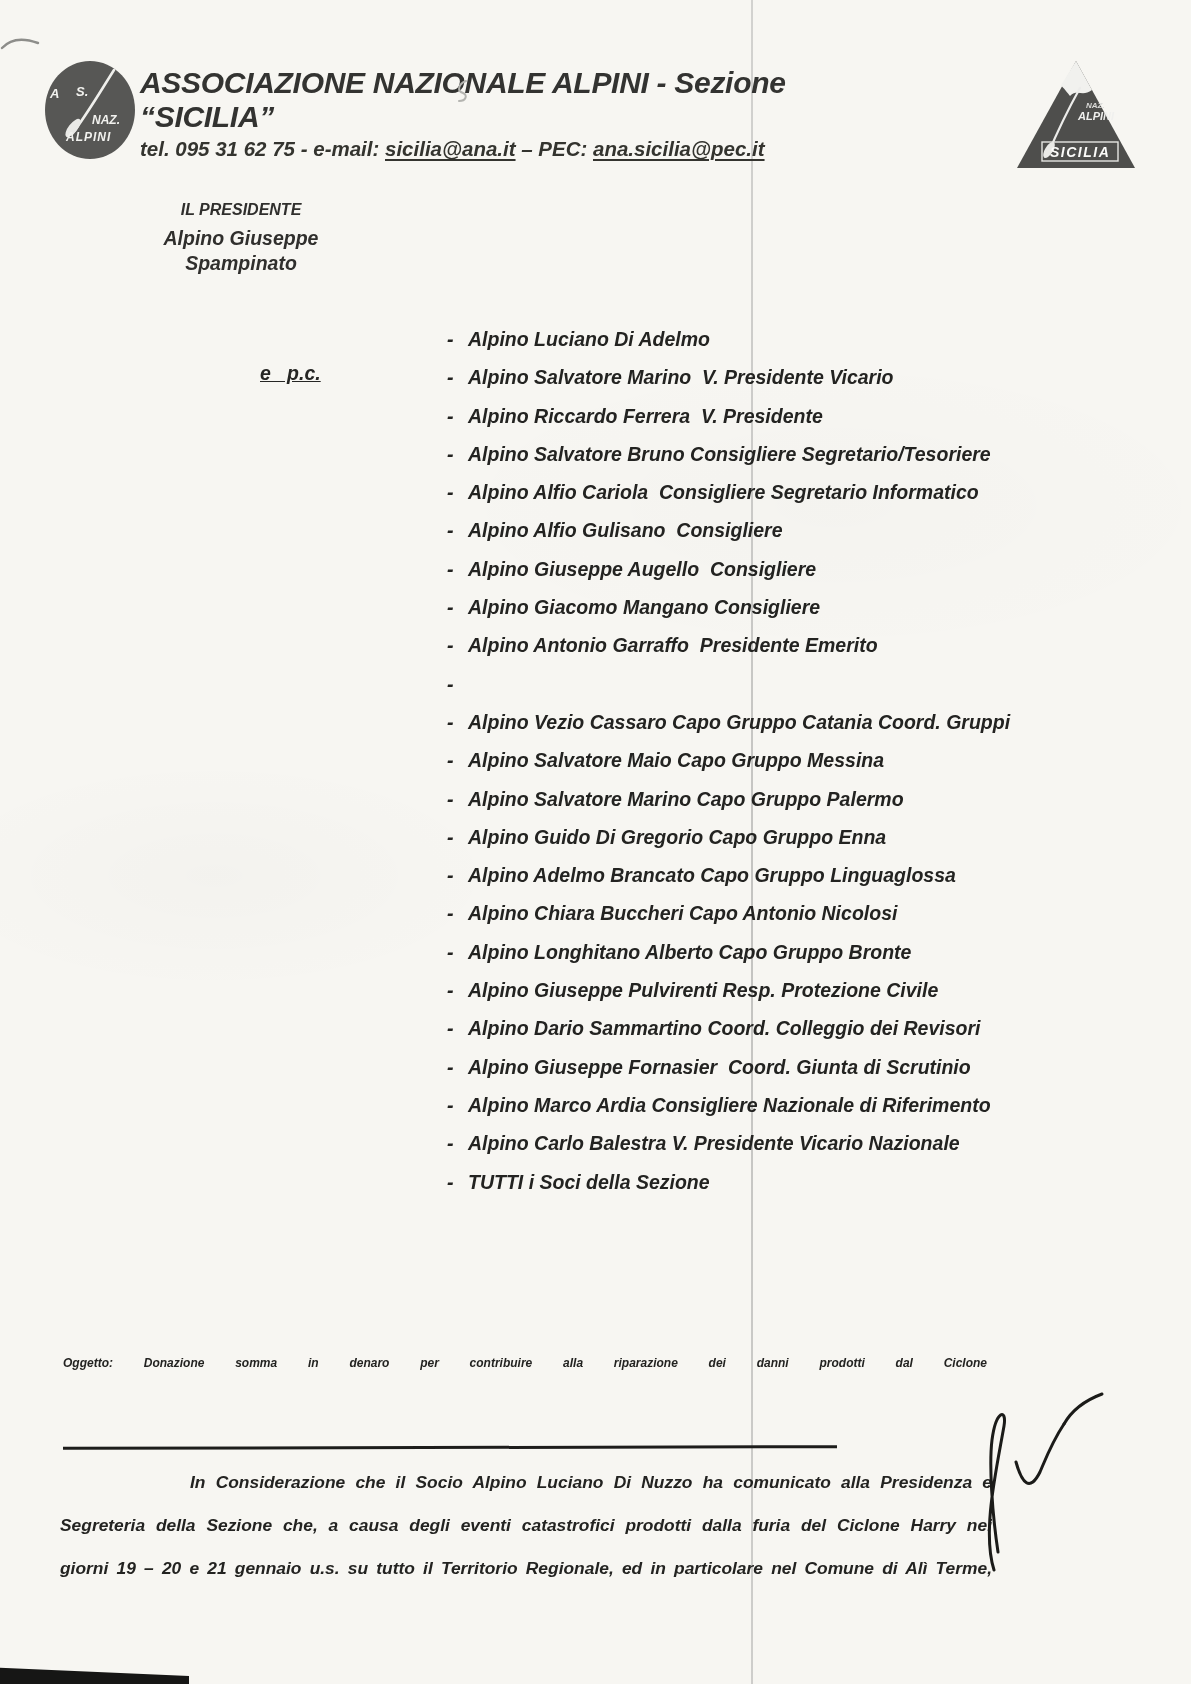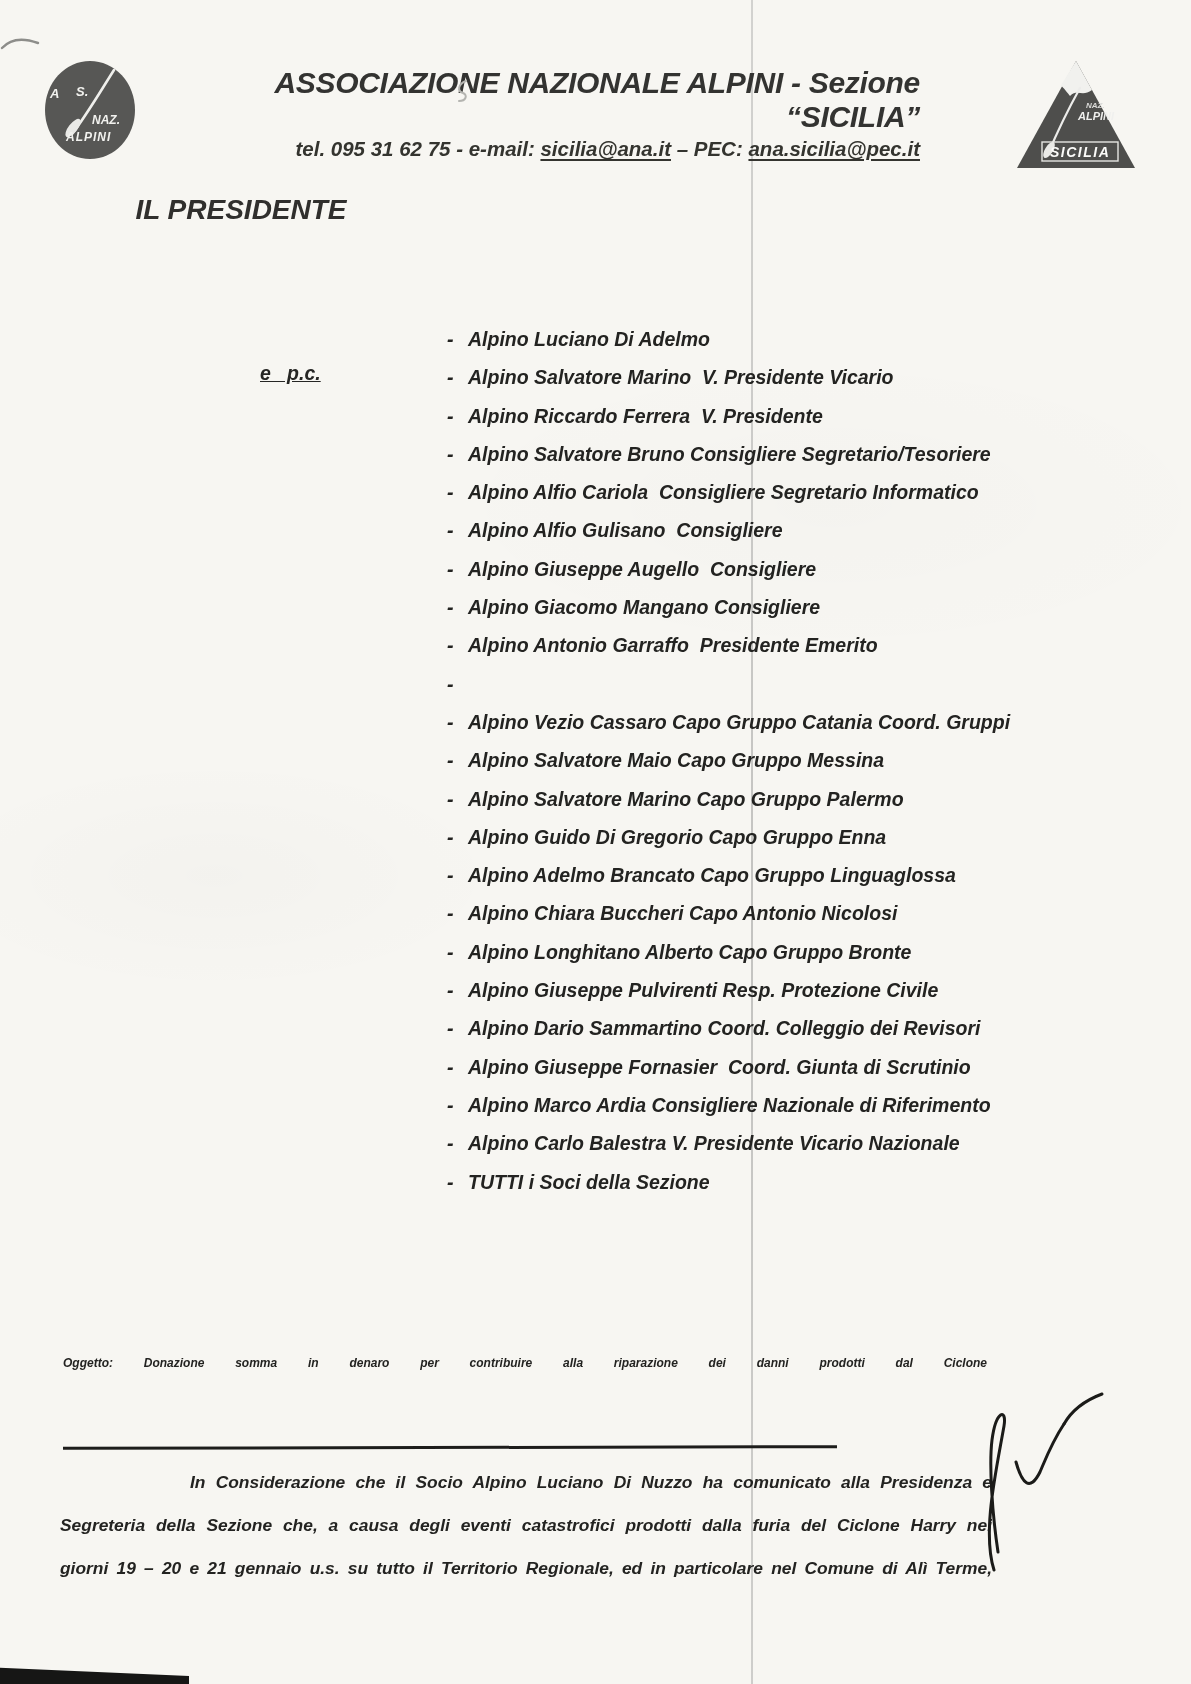--- a/index.html
+++ b/index.html
@@ -16,30 +16,30 @@
     color:#2a2a28;
     overflow:hidden;
   }
   
   .fold-line{position:absolute;left:751px;top:0;width:2px;height:1684px;
     background:linear-gradient(180deg,#c6c6c4,#b2b2b0 55%,#c0c0be);opacity:.75;}
   .corner-bar{position:absolute;left:0;bottom:0;width:189px;height:18px;background:#161615;
     clip-path:polygon(0 10%,100% 55%,100% 100%,0 100%);}
   .pen-mark{position:absolute;}
   
-  .letterhead-text{position:absolute;left:140px;top:66px;width:780px;text-align:right;}
+  .letterhead-text{position:absolute;left:140px;top:66px;width:780px;text-align:left;}
   .org-name{font-size:30px;line-height:34px;letter-spacing:-0.3px;color:#333331;}
   .org-address{font-size:21px;line-height:27px;margin-top:5px;white-space:pre;color:#34342f;}
   .org-contact{font-size:20.5px;line-height:26px;margin-top:2px;white-space:pre;color:#34342f;}
   .uline{text-decoration:underline;text-decoration-thickness:2px;text-underline-offset:3px;}
   .logo-left{position:absolute;left:42px;top:58px;}
   .logo-right{position:absolute;left:1016px;top:58px;}
   
   .sender{position:absolute;left:106px;top:196px;width:270px;text-align:center;}
-  .sender-title{font-size:28px;line-height:27px;color:#302f2d;text-align:center;}
+  .sender-title{font-size:16px;line-height:27px;color:#302f2d;text-align:center;}
   .sender-name{font-size:19.5px;line-height:25px;margin-top:3px;color:#302f2d;}
   
   .cc-label{position:absolute;left:260px;top:362px;font-size:19.5px;white-space:pre;color:#262624;text-decoration:underline;}
   .recipients{position:absolute;left:447px;top:320px;margin:0;padding:0;list-style:none;width:710px;}
   .recipients li{display:flex;align-items:baseline;height:38.3px;line-height:38.3px;
     font-size:19.5px;color:#232321;}
   .recipients .dash{width:21px;flex:0 0 21px;}
   .recipients .r-text{white-space:pre;}
   
   .subject{position:absolute;left:63px;top:1340px;width:924px;color:#232321;}
@@ -83,20 +83,21 @@
     <path d="M32,96 C42,72 54,48 64,30" stroke="#ececea" stroke-width="2.2" fill="none" stroke-linecap="round"></path>
     <ellipse cx="33" cy="92" rx="9" ry="4" fill="#e9e9e6" transform="rotate(-58 33 92)"></ellipse>
     <text x="70" y="50" font-size="8" fill="#dcdcda">NAZ.</text>
     <text x="62" y="62" font-size="11" fill="#f0f0ee">ALPINI</text>
     <rect x="26" y="84" width="76" height="19" fill="none" stroke="#e6e6e3" stroke-width="1.4"></rect>
     <text x="34" y="99" font-size="14" letter-spacing="1.5" fill="#fbfbf9">SICILIA</text>
   </svg>
 
   <div class="sender">
     <div class="sender-title">IL PRESIDENTE</div>
+    <div class="sender-name">Alpino Giuseppe Spampinato</div>
   </div>
 
   <div class="cc-label">e   p.c.</div>
 
   <ul class="recipients">
 
       <li>
         <span class="dash">-</span>
         <span class="r-text">Alpino Luciano Di Adelmo</span>
       </li>

